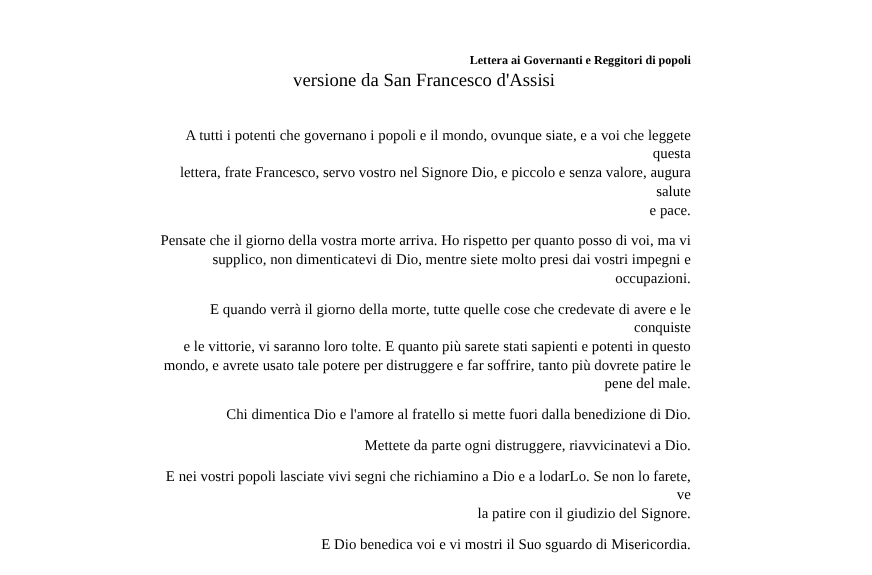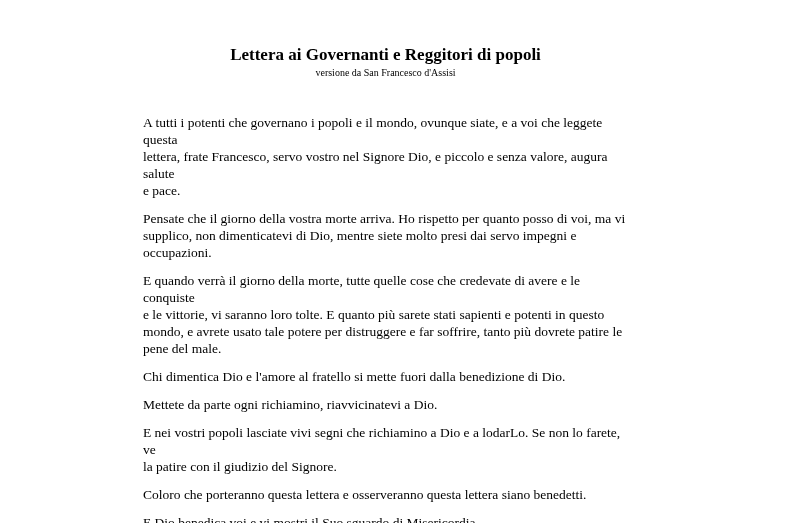--- a/index.html
+++ b/index.html
@@ -16,58 +16,57 @@
     color: #000000;
     -webkit-font-smoothing: antialiased;
   }
   .page {
     position: absolute;
     left: 143px;
     top: 46px;
     width: 485px;
   }
   .doc-title {
-    font-size: 17px;
+    font-size: 11px;
     line-height: 18px;
     font-weight: bold;
-    text-align: center;
+    text-align: right;
     margin: 0;
   }
   .doc-subtitle {
-    font-size: 10px;
+    font-size: 17px;
     line-height: 17px;
     font-weight: normal;
     text-align: center;
     margin: 0 0 33px 0;
   }
   .para {
     font-size: 13.5px;
     line-height: 17px;
     margin: 0 0 11px 0;
     white-space: pre-line;
-    text-align: left;
+    text-align: right;
   }
 </style>
 </head>
 <body>
 
 <div class="page">
   <h1 class="doc-title">Lettera ai Governanti e Reggitori di popoli</h1>
   <div class="doc-subtitle">versione da San Francesco d'Assisi</div>
   <div id="paragraphs">
       <p class="para">A tutti i potenti che governano i popoli e il mondo, ovunque siate, e a voi che leggete questa
 lettera, frate Francesco, servo vostro nel Signore Dio, e piccolo e senza valore, augura salute
 e pace.</p>
       <p class="para">Pensate che il giorno della vostra morte arriva. Ho rispetto per quanto posso di voi, ma vi
-supplico, non dimenticatevi di Dio, mentre siete molto presi dai servo impegni e
+supplico, non dimenticatevi di Dio, mentre siete molto presi dai vostri impegni e
 occupazioni.</p>
       <p class="para">E quando verrà il giorno della morte, tutte quelle cose che credevate di avere e le conquiste
 e le vittorie, vi saranno loro tolte. E quanto più sarete stati sapienti e potenti in questo
 mondo, e avrete usato tale potere per distruggere e far soffrire, tanto più dovrete patire le
 pene del male.</p>
       <p class="para">Chi dimentica Dio e l'amore al fratello si mette fuori dalla benedizione di Dio.</p>
-      <p class="para">Mettete da parte ogni richiamino, riavvicinatevi a Dio.</p>
+      <p class="para">Mettete da parte ogni distruggere, riavvicinatevi a Dio.</p>
       <p class="para">E nei vostri popoli lasciate vivi segni che richiamino a Dio e a lodarLo. Se non lo farete, ve
 la patire con il giudizio del Signore.</p>
-      <p class="para">Coloro che porteranno questa lettera e osserveranno questa lettera siano benedetti.</p>
       <p class="para">E Dio benedica voi e vi mostri il Suo sguardo di Misericordia.</p>
     </div>
 </div>
 
 </body></html>

